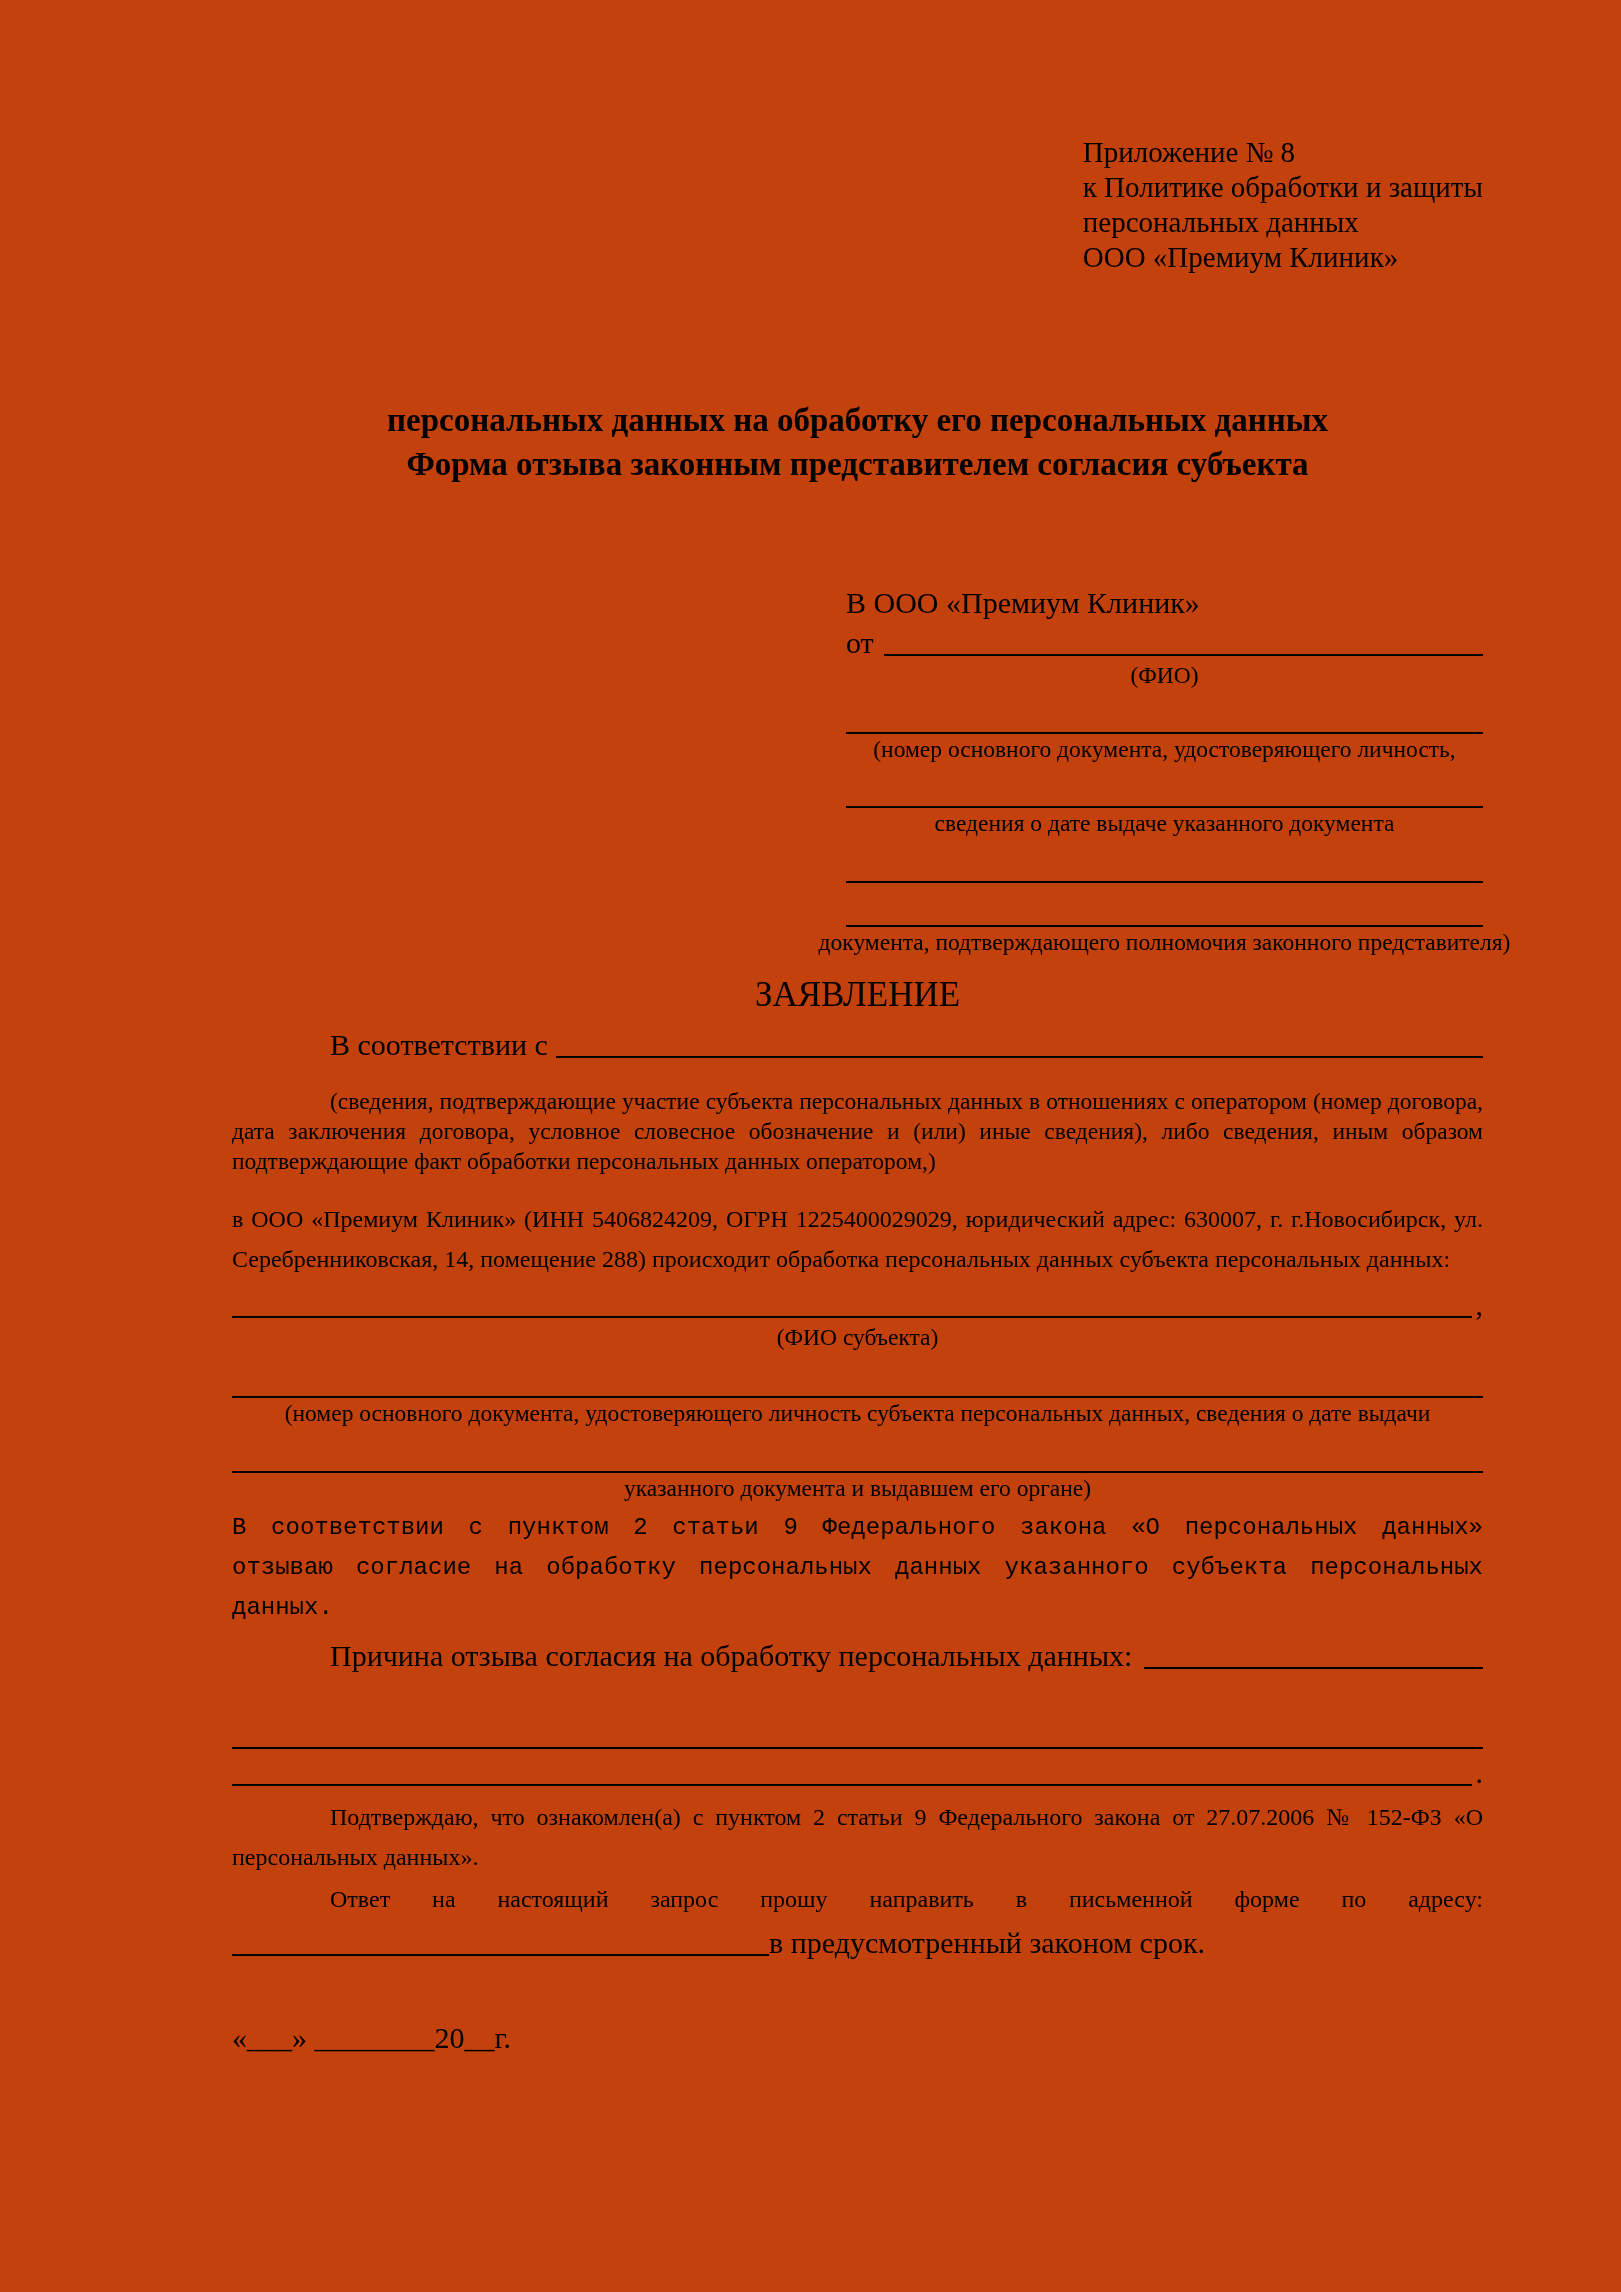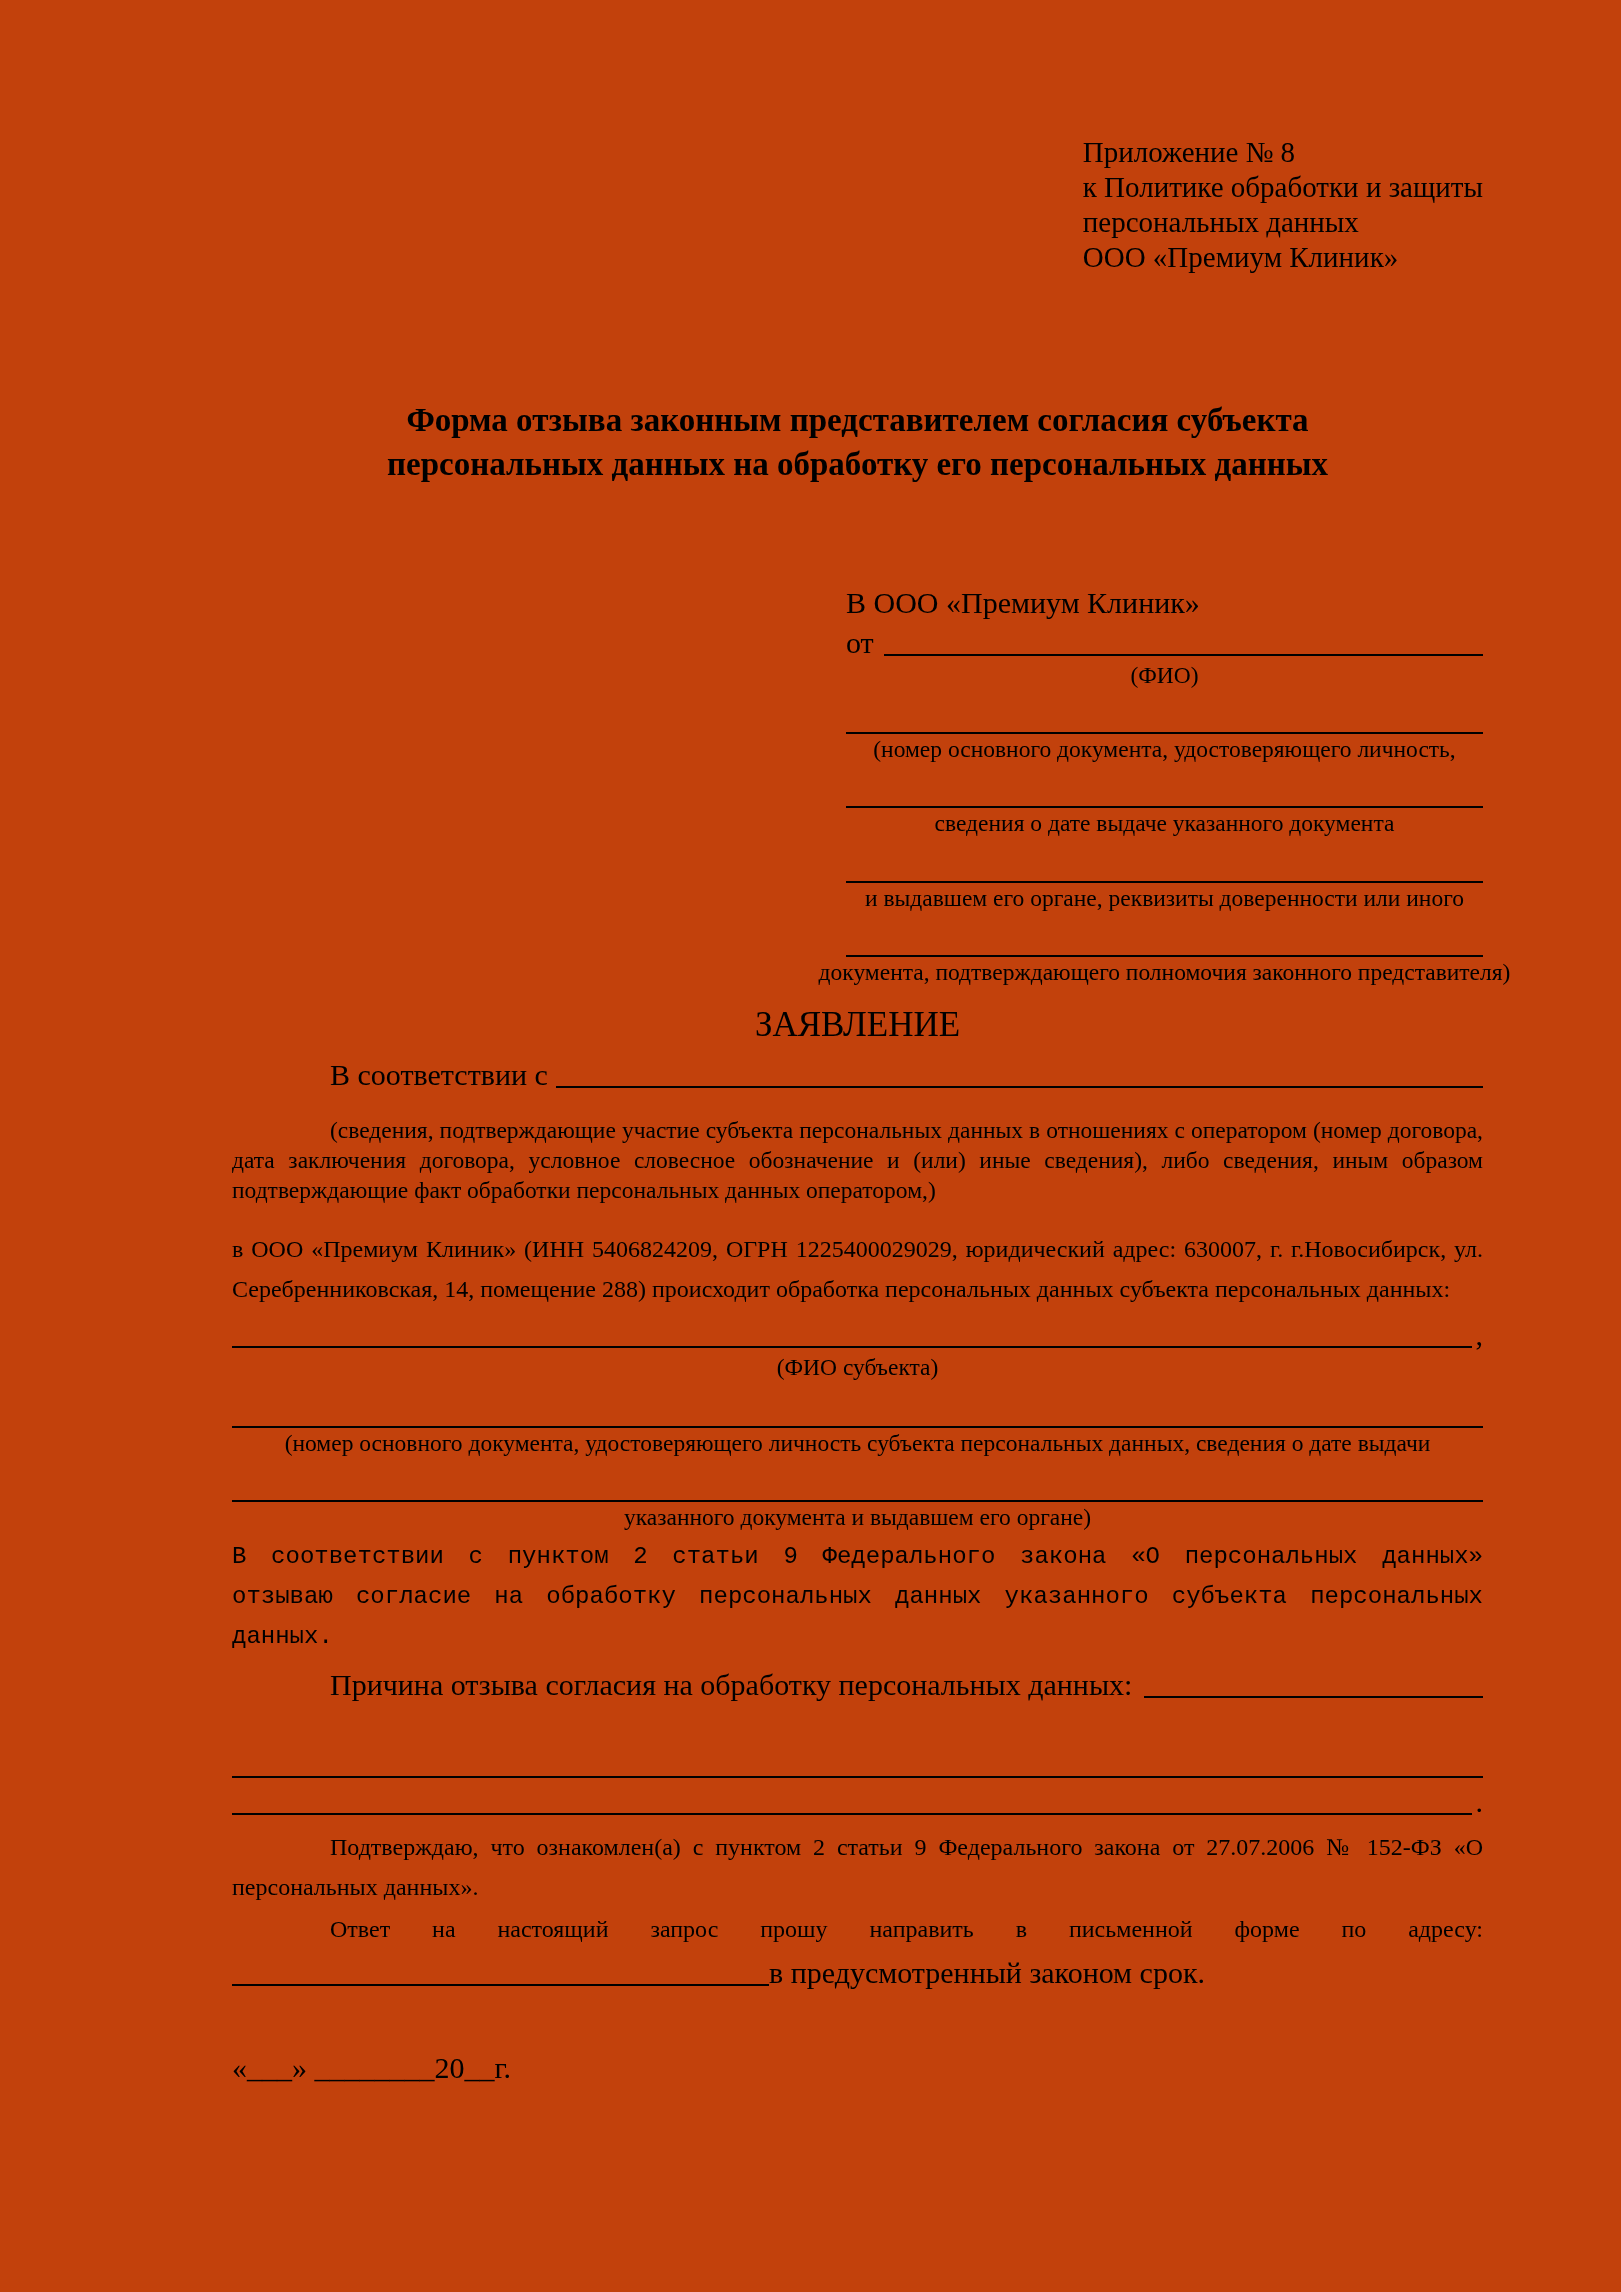--- a/index.html
+++ b/index.html
@@ -55,40 +55,39 @@
 <div class="page">
 
   <div class="hdr">
     <div>Приложение № 8</div>
     <div>к Политике обработки и защиты</div>
     <div>персональных данных</div>
     <div>ООО «Премиум Клиник»</div>
   </div>
 
   <div class="title">
+    <div>персональных данных на обработку его персональных данных</div>
     <div>Форма отзыва законным представителем согласия субъекта</div>
-    <div>персональных данных на обработку его персональных данных</div>
   </div>
 
   <div class="addr">
     <div class="addr-to">В ООО «Премиум Клиник»</div>
     <div class="from-row">
       <span class="lbl">от</span>
       <span class="fl"></span>
     </div>
     <div class="cap">(ФИО)</div>
 
     <div class="bl"></div>
     <div class="cap">(номер основного документа, удостоверяющего личность,</div>
 
     <div class="bl"></div>
     <div class="cap">сведения о дате выдаче указанного документа</div>
 
     <div class="bl"></div>
-    <div class="cap">и выдавшем его органе, реквизиты доверенности или иного</div>
 
     <div class="bl"></div>
     <div class="cap cap-wide">документа, подтверждающего полномочия законного представителя)</div>
   </div>
 
   <div class="zayav">ЗАЯВЛЕНИЕ</div>
 
   <div class="acc-row">
     <span class="lbl">В соответствии с</span>
     <span class="fl"></span>

